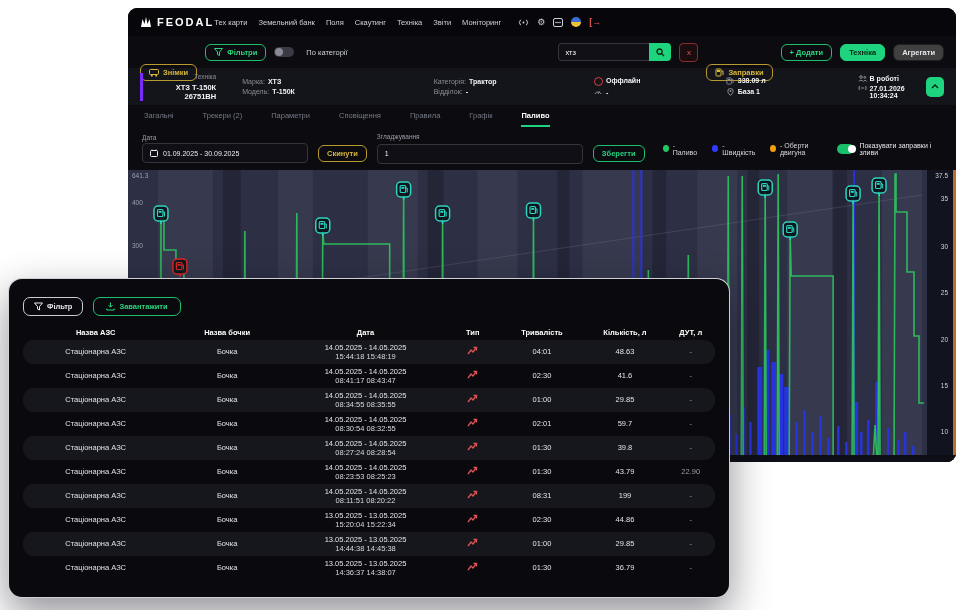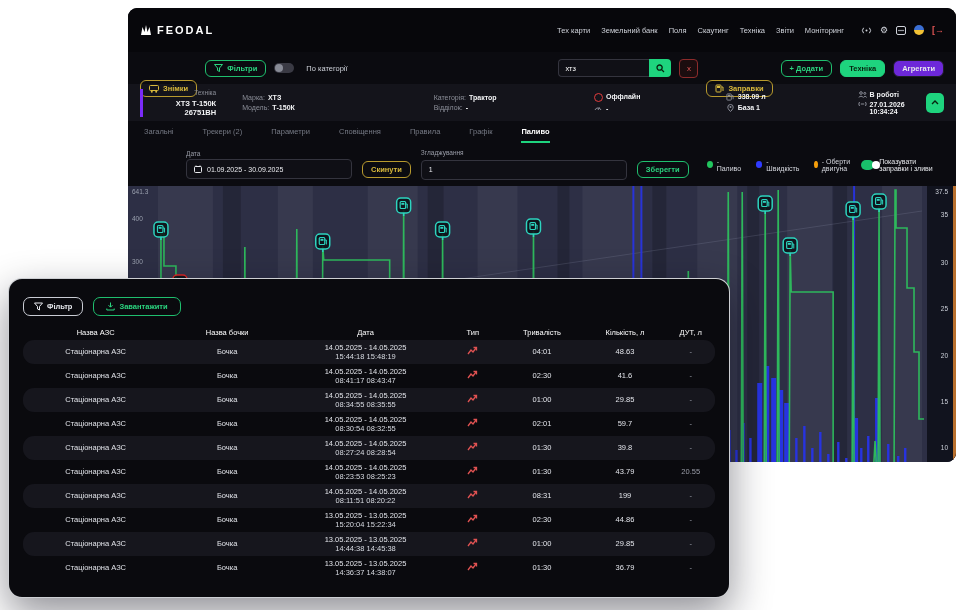--- a/index.html
+++ b/index.html
@@ -1,34 +1,34 @@
 <!DOCTYPE html>
 <html><head>
 <meta charset="utf-8">
 <style>
   html,body{margin:0;padding:0;background:#ffffff;font-family:"Liberation Sans",sans-serif;}
   .page{position:relative;width:964px;height:610px;background:#ffffff;overflow:hidden;}
   
   .window{position:absolute;left:128px;top:8px;width:828px;height:454px;background:#0b0b10;border-radius:9px;overflow:hidden;}
-  .navbar{height:28px;display:flex;align-items:center;justify-content:space-between;background:#07070b;padding:8px 12px;gap:12px;}
+  .navbar{height:28px;display:flex;align-items:center;background:#07070b;padding:0 12px;}
   .brand{display:flex;align-items:center;gap:5px;color:#fff;font-weight:bold;font-size:11px;letter-spacing:2px;}
   .nav-right{display:flex;align-items:center;gap:11px;}
   .nav-item{color:#cfd2da;font-size:7.5px;cursor:pointer;white-space:nowrap;}
   .nav-icons{display:flex;align-items:center;gap:8px;margin-left:6px;}
   .nav-ico{color:#cfd2da;font-size:9px;line-height:1;display:flex;align-items:center;}
   .flag{width:10px;height:10px;border-radius:50%;background:linear-gradient(#3b6fd4 50%,#f2c235 50%);}
   .logout{color:#e25555;font-size:9px;font-weight:bold;}
   
   .toolbar{height:32px;display:flex;align-items:center;justify-content:space-between;padding:0 12px;background:#0b0b10;}
   .tb-left,.tb-right{display:flex;align-items:center;gap:8px;}
   .btn{display:inline-flex;align-items:center;gap:4px;border-radius:6px;padding:3px 8px;font-size:7.5px;font-weight:bold;background:transparent;cursor:pointer;white-space:nowrap;}
   .btn-yellow{border:1px solid #b89a2e;color:#d8b93c;margin-top:41px;}
   .btn-green{border:1px solid #1fbf6e;color:#2bd47f;}
   .btn-solid-green{background:#1ed47e;color:#07230f;border:1px solid #1ed47e;}
-  .btn-dark{background:#6d28d9;color:#e5e7eb;border:1px solid #1e1e26;}
+  .btn-dark{background:#404040;color:#e5e7eb;border:1px solid #1e1e26;}
   .toggle{display:flex;align-items:center;gap:12px;color:#cfd2da;font-size:7.5px;}
   .tg{width:20px;height:10px;border-radius:6px;background:#3a3a44;position:relative;}
   .tg::after{content:"";position:absolute;top:1px;left:1px;width:8px;height:8px;border-radius:50%;background:#888b96;}
   .tg.on{background:#19c06a;}
   .tg.on::after{left:11px;background:#fff;}
   .search-wrap{display:flex;align-items:center;}
   .search-input{width:78px;height:16px;background:#101016;border:1px solid #34343e;border-right:none;border-radius:4px 0 0 4px;color:#fff;font-size:7.5px;padding:0 6px;outline:none;}
   .search-btn{width:22px;height:18px;background:#1ed47e;border-radius:0 4px 4px 0;display:flex;align-items:center;justify-content:center;cursor:pointer;}
   .xbtn{width:17px;height:17px;border:1px solid #8c2b2b;background:#1b0d0f;color:#e25555;border-radius:4px;display:flex;align-items:center;justify-content:center;font-size:8px;cursor:pointer;}
   
@@ -42,21 +42,21 @@
   .pair .v{color:#f3f4f6;font-weight:bold;}
   .pair .ic{color:#8b8e98;font-size:7px;display:inline-flex;width:9px;justify-content:center;}
   .ring{width:7px;height:7px;border:1.5px solid #e23c3c;border-radius:50%;display:inline-block;}
   .collapse-btn{margin-left:auto;width:20px;height:20px;background:#1ed47e;border-radius:5px;display:flex;align-items:center;justify-content:center;cursor:pointer;}
   .col-gap1{width:215px;} .col-gap2{width:180px;} .col-gap3{width:148px;} .col-gap4{width:148px;}
   
   .tabs{height:22px;display:flex;align-items:flex-end;gap:29px;padding:0 16px;background:#0b0b10;}
   .tab{color:#767a85;font-size:7.5px;padding-bottom:5px;border-bottom:2px solid transparent;cursor:pointer;white-space:nowrap;}
   .tab.active{color:#ffffff;font-weight:bold;border-bottom:2px solid #1ed47e;}
   
-  .controls{height:43px;display:flex;align-items:center;padding:0 14px;background:#0b0b10;gap:10px;margin-left:44px;}
+  .controls{height:43px;display:flex;align-items:center;padding:0 14px;background:#0b0b10;gap:10px;}
   .ctl-lab{color:#9a9da8;font-size:6.5px;margin-bottom:2px;}
   .field{height:18px;background:#0f0f15;border:1px solid #34343e;border-radius:4px;color:#e9eaee;font-size:7px;display:flex;align-items:center;gap:5px;padding:0 7px;}
   .num-input{width:190px;height:18px;background:#0f0f15;border:1px solid #34343e;border-radius:4px;color:#e9eaee;font-size:7px;padding:0 7px;outline:none;}
   .legend{display:flex;align-items:center;gap:14px;margin-left:8px;}
   .lg{display:flex;align-items:center;gap:4px;color:#d6d8df;font-size:7px;}
   .dot{width:7px;height:7px;border-radius:50%;}
   .ctl-right{margin-left:auto;display:flex;align-items:center;gap:5px;color:#e5e7eb;font-size:7px;}
   
   .chart{position:relative;height:292px;display:flex;background:#2d2f45;}
   .chart-plot{position:relative;flex:1;}
@@ -69,21 +69,21 @@
   .panel{position:absolute;left:8px;top:278px;width:722px;height:320px;background:#0a0a0e;border:1px solid rgba(240,242,246,0.85);border-radius:14px;box-shadow:0 16px 40px rgba(10,10,25,0.45);z-index:10;padding:10px 14px 8px 14px;box-sizing:border-box;}
   .panel-tabs{display:flex;gap:20px;align-items:flex-end;position:relative;height:20px;}
   .ptab{font-size:8.5px;font-weight:bold;color:#6f737e;padding-bottom:4px;border-bottom:2px solid transparent;cursor:pointer;}
   .ptab.active{color:#ffffff;border-bottom:2px solid #1ed47e;}
   .panel-date{position:absolute;left:478px;top:0px;}
   .pbtns{display:flex;gap:10px;margin:8px 0 8px 0;}
   .btn-light{border:1px solid #c9ccd4;color:#e8eaef;border-radius:7px;padding:4px 10px;}
   
   .grid-head,.grid-row{display:grid;grid-template-columns:21% 17% 23% 8% 12% 12% 7%;align-items:center;}
   .grid-head{height:16px;}
-  .gh{color:#ffffff;font-size:7.5px;font-weight:normal;text-align:center;}
+  .gh{color:#ffffff;font-size:7.5px;font-weight:bold;text-align:center;}
   .grid-row{height:24px;border-radius:11px;}
   .grid-row.odd{background:#16161d;}
   .gc{color:#e2e4ea;font-size:7.5px;text-align:center;line-height:1.25;}
   .gc .t2{display:block;color:#d7dae1;}
   .dut{color:#9a9da8;}
 </style>
 </head>
 <body>
 
 <div class="page">
@@ -590,21 +590,21 @@
         <div class="grid-row">
           <div class="gc">Стаціонарна АЗС</div>
           <div class="gc">Бочка</div>
           <div class="gc"><span>14.05.2025 - 14.05.2025</span><span class="t2">08:23:53 08:25:23</span></div>
           <div class="gc"><svg width="11" height="9" viewBox="0 0 11 9">
               <polyline points="1,8 4,4 6,6 9,2" stroke="#e05252" stroke-width="1.3" fill="none"></polyline>
               <polyline points="6.5,1.5 9.5,1.5 9.5,4.5" stroke="#e05252" stroke-width="1.3" fill="none"></polyline>
             </svg></div>
           <div class="gc">01:30</div>
           <div class="gc">43.79</div>
-          <div class="gc dut">20.55</div>
+          <div class="gc dut">22.90</div>
         </div>
         <div class="grid-row odd">
           <div class="gc">Стаціонарна АЗС</div>
           <div class="gc">Бочка</div>
           <div class="gc"><span>14.05.2025 - 14.05.2025</span><span class="t2">08:11:51 08:20:22</span></div>
           <div class="gc"><svg width="11" height="9" viewBox="0 0 11 9">
               <polyline points="1,8 4,4 6,6 9,2" stroke="#e05252" stroke-width="1.3" fill="none"></polyline>
               <polyline points="6.5,1.5 9.5,1.5 9.5,4.5" stroke="#e05252" stroke-width="1.3" fill="none"></polyline>
             </svg></div>
           <div class="gc">08:31</div>

